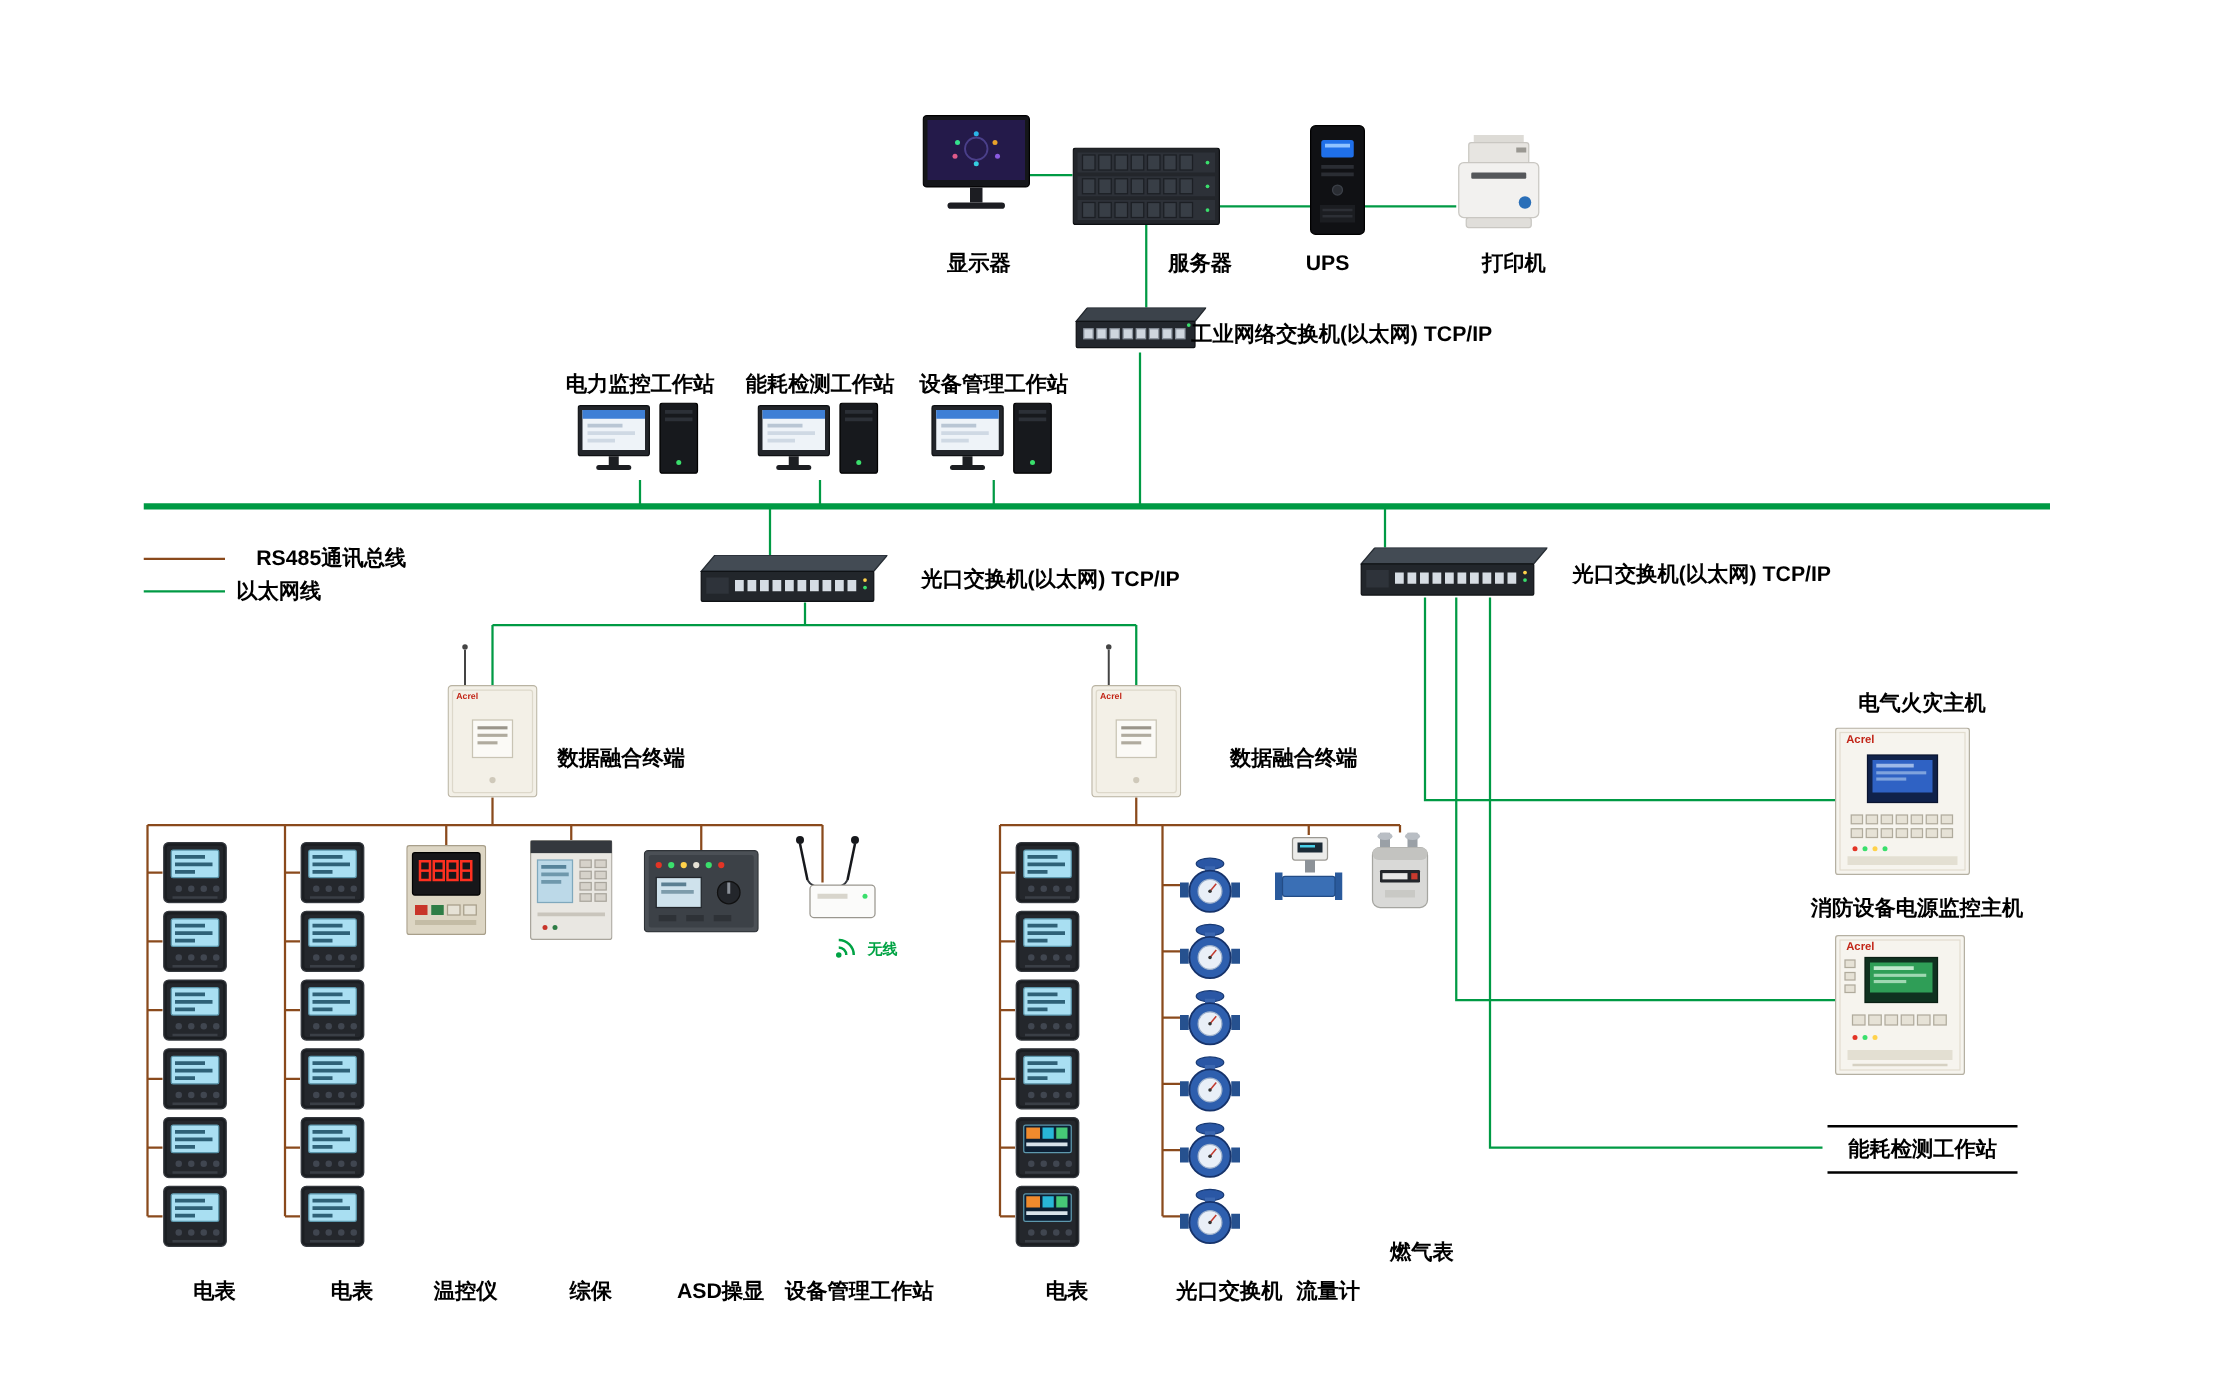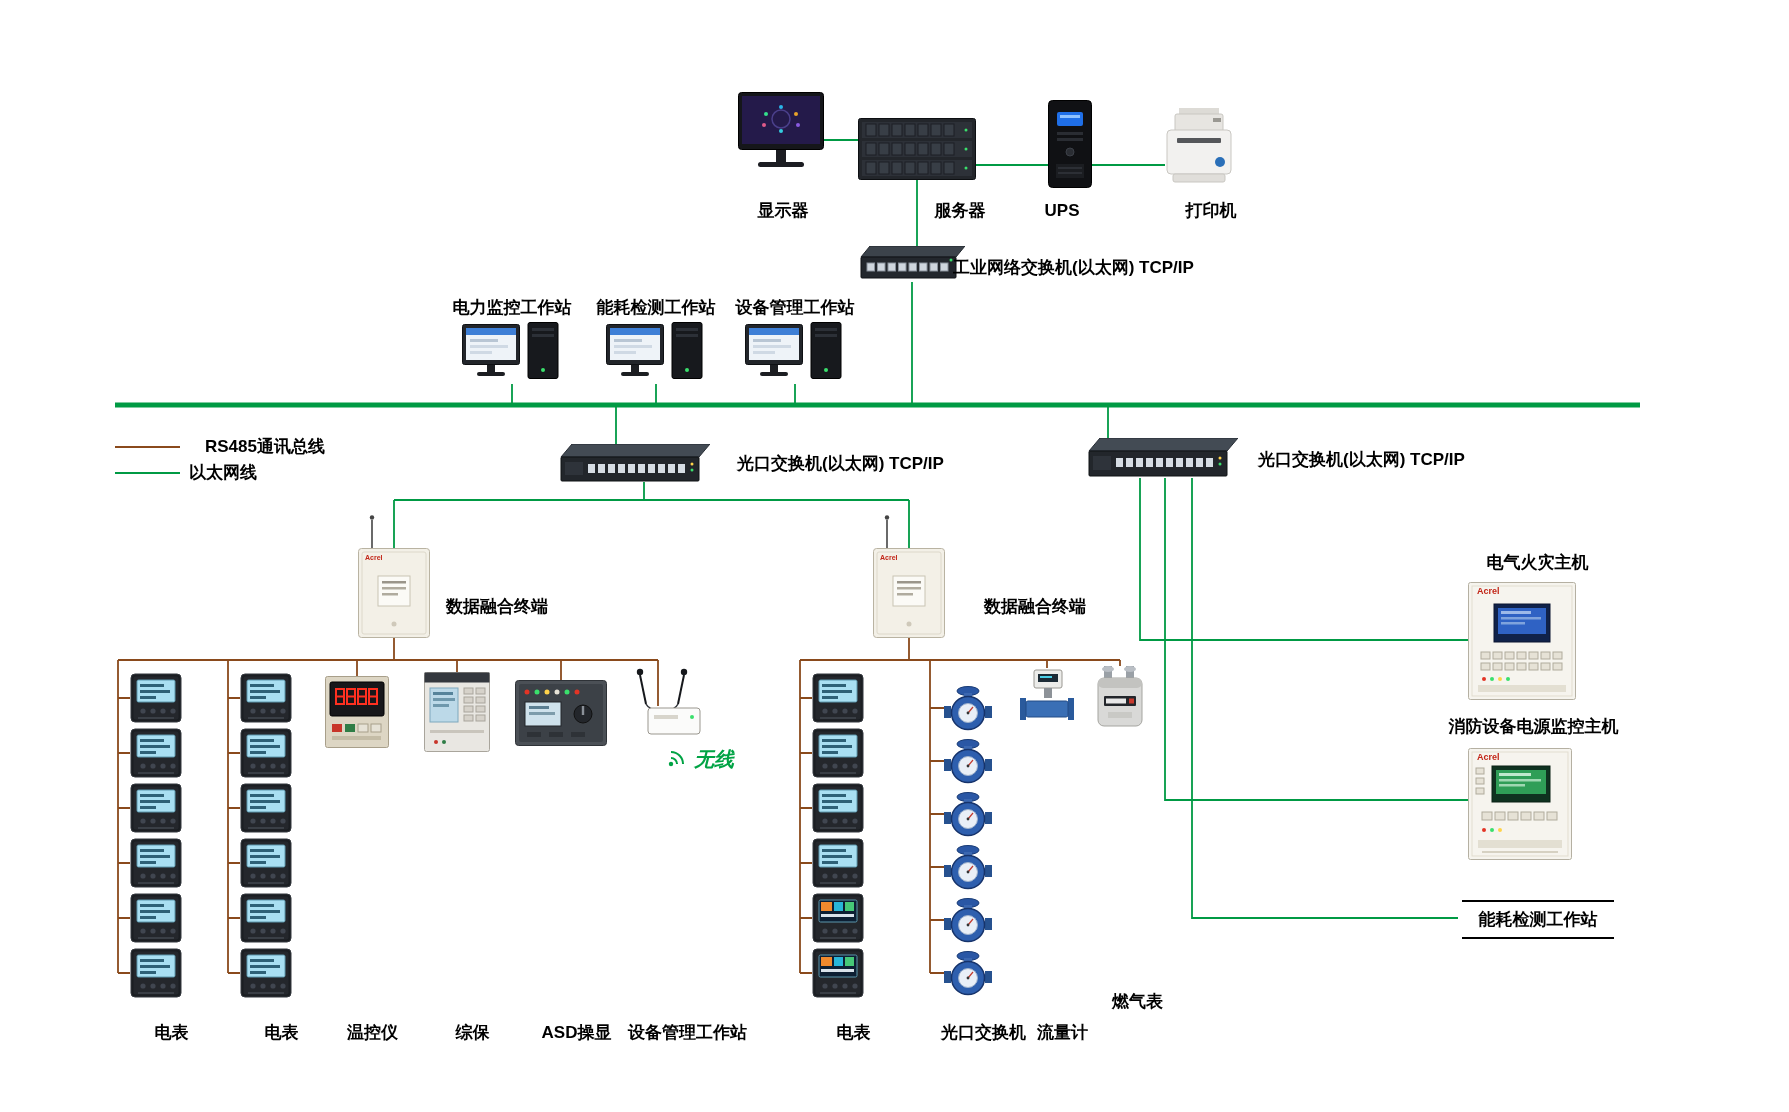--- a/index.html
+++ b/index.html
@@ -2,21 +2,21 @@
 <html><head>
 <meta charset="utf-8">
 <style>
   html,body{margin:0;padding:0;background:#fff;}
   .canvas{position:relative;width:1789px;height:1112px;background:#fff;overflow:hidden;
           font-family:"Liberation Sans","DejaVu Sans",sans-serif;}
   .wires{position:absolute;left:0;top:0;}
   .lbl{position:absolute;font-size:17px;font-weight:600;color:#000;white-space:nowrap;line-height:22px;}
   .lbl.c{transform:translateX(-50%);text-align:center;}
   .lbl.b{font-weight:700;padding-left:31px;}
-  .lbl.green{color:#00a344;font-weight:700;font-size:20px;font-style:italic;}
+  .lbl.green{color:#00a344;font-weight:700;font-size:12px;}
   .dev{position:absolute;}
   .dev svg{display:block;}
   .brand{position:absolute;top:5px;left:9px;font-size:9px;font-weight:700;color:#c22517;line-height:9px;}
   .brand.sm{font-size:7px;top:6px;left:7px;line-height:7px;}
   .tp-box{position:absolute;left:1462px;top:900px;width:152px;border-top:2px solid #000;border-bottom:2px solid #000;
           text-align:center;padding:6px 0;font-size:17px;font-weight:700;}
 </style>
 </head>
 <body>
 

